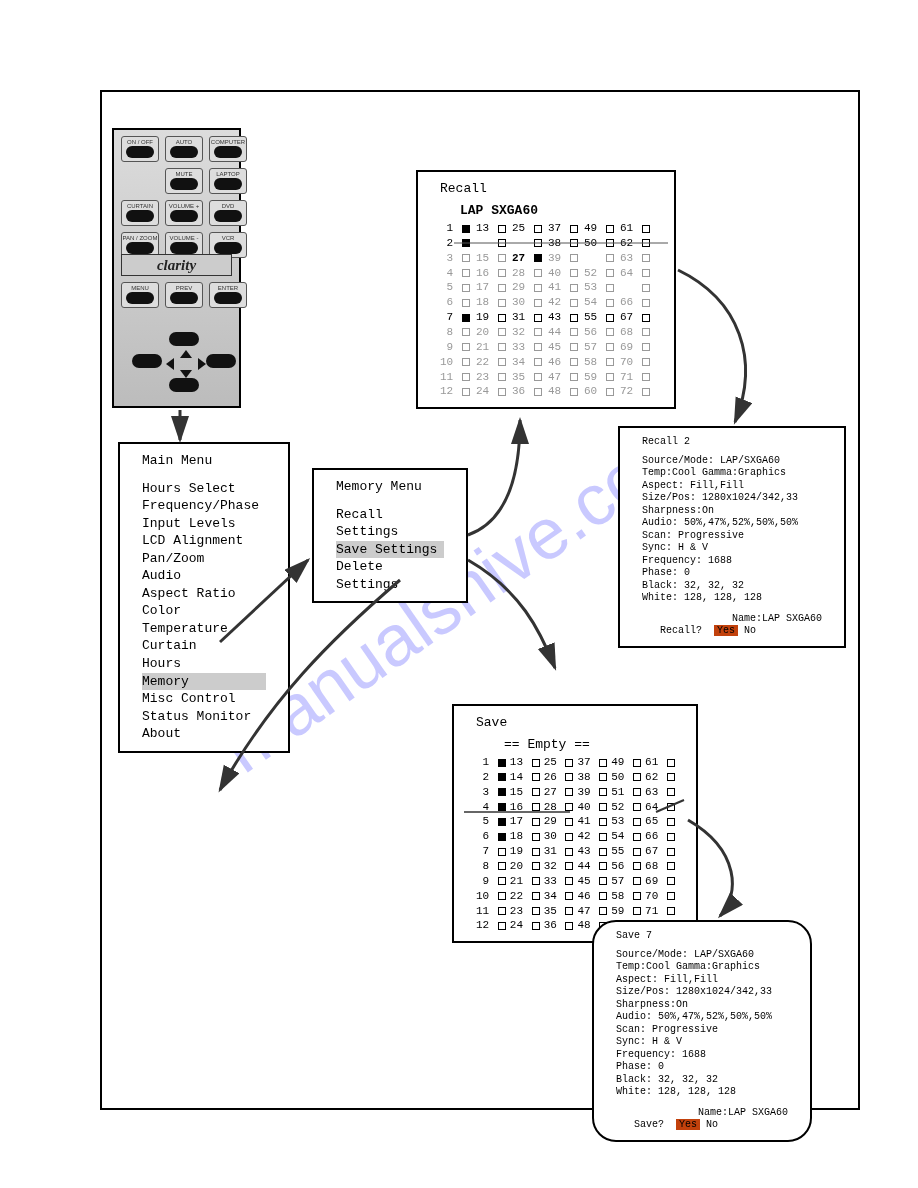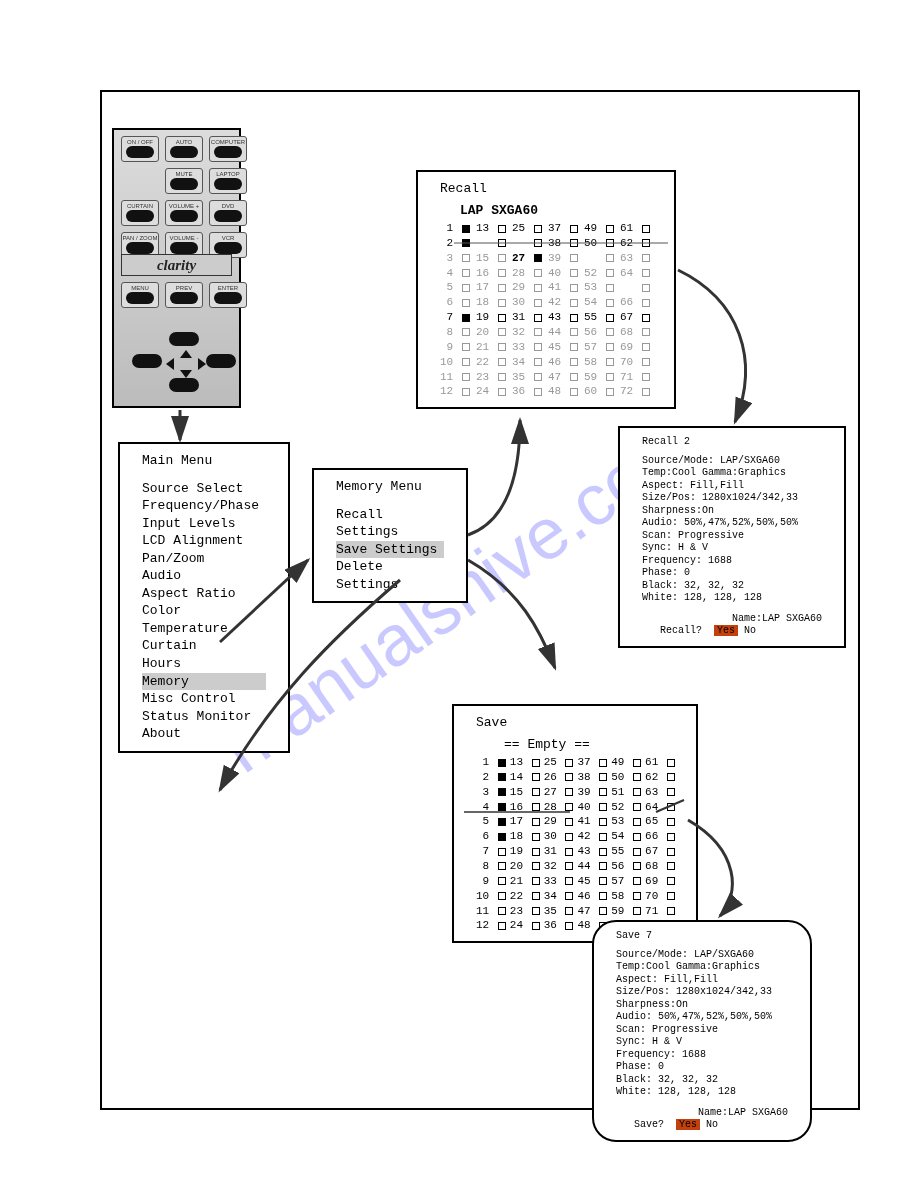--- a/index.html
+++ b/index.html
@@ -215,21 +215,21 @@
       <div class="tri" style="left:66px; top:24px; border-left:6px solid transparent; border-right:6px solid transparent; border-bottom:8px solid #111;"></div>
       <div class="tri" style="left:66px; top:44px; border-left:6px solid transparent; border-right:6px solid transparent; border-top:8px solid #111;"></div>
       <div class="tri" style="left:52px; top:32px; border-top:6px solid transparent; border-bottom:6px solid transparent; border-right:8px solid #111;"></div>
       <div class="tri" style="left:84px; top:32px; border-top:6px solid transparent; border-bottom:6px solid transparent; border-left:8px solid #111;"></div>
     </div>
   </div>
 
   <div class="panel abs" style="left:118px; top:442px; width:172px;">
     <div class="title">Main Menu</div>
     <div id="main-menu-items">
-        <div>Source Select</div>
+        <div>Hours Select</div>
         <div>Frequency/Phase</div>
         <div>Input Levels</div>
         <div>LCD Alignment</div>
         <div>Pan/Zoom</div>
         <div>Audio</div>
         <div>Aspect Ratio</div>
         <div>Color Temperature</div>
         <div>Curtain</div>
         <div>Hours</div>
         <div class="hl">Memory</div>

